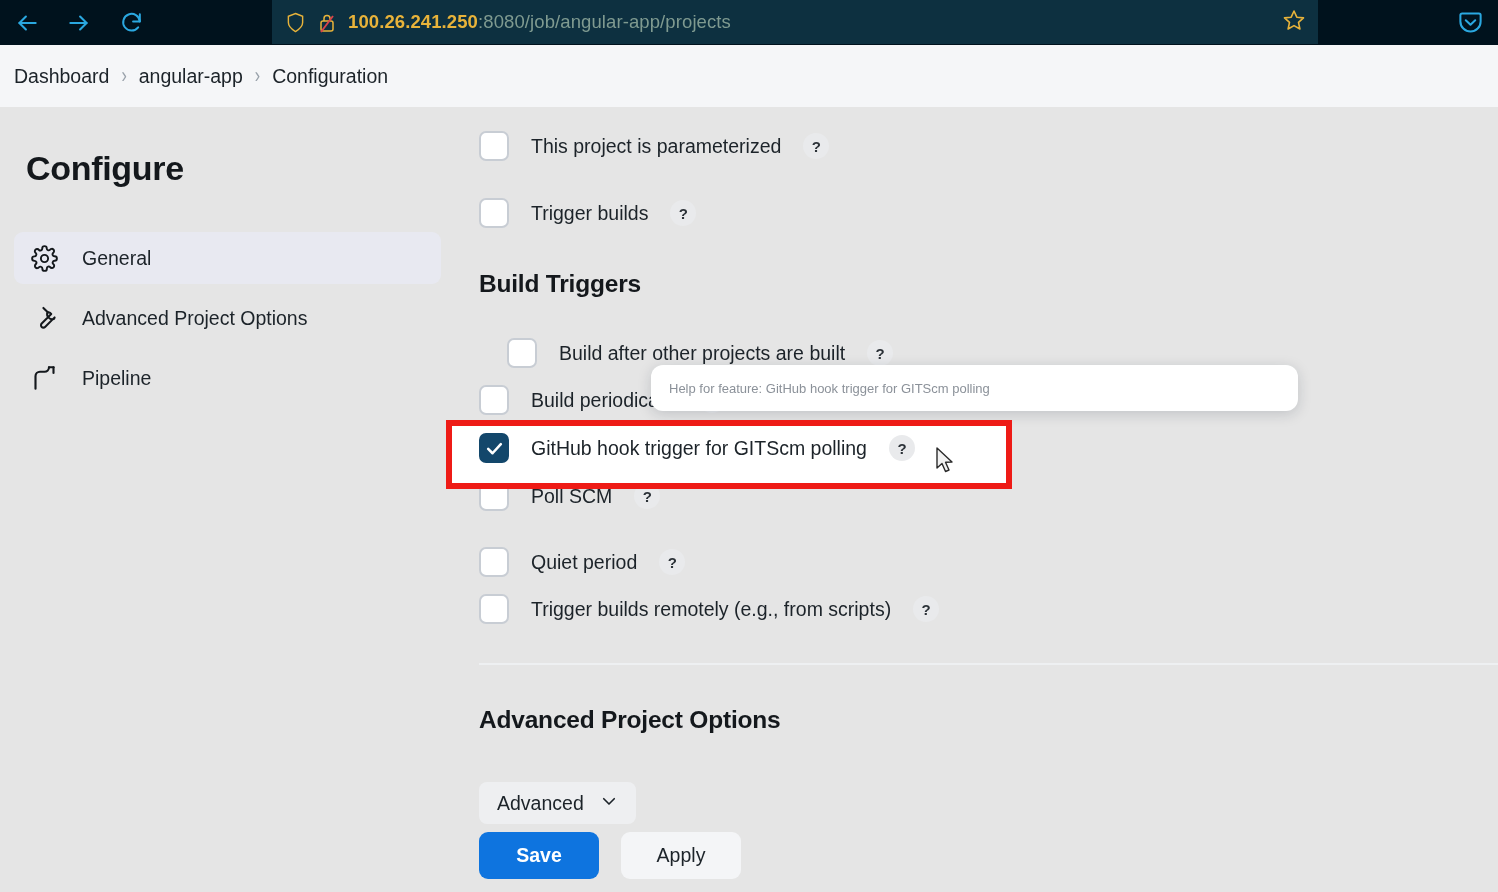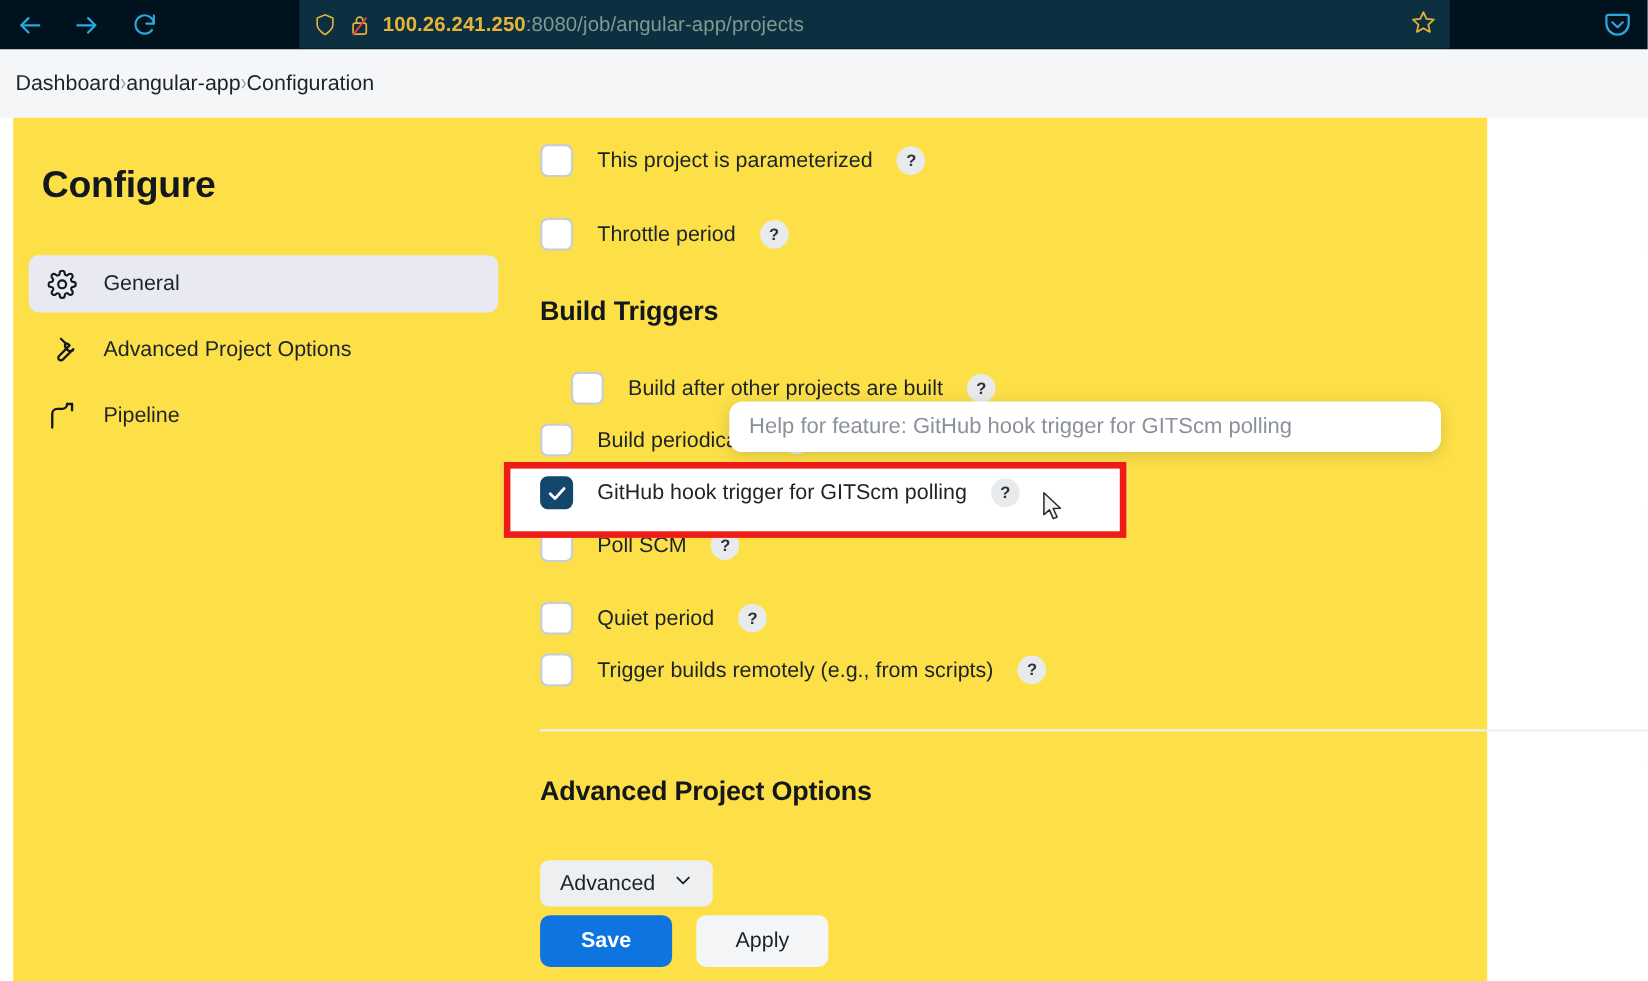--- a/index.html
+++ b/index.html
@@ -34,30 +34,30 @@
     white-space: nowrap; font-family: "Liberation Sans", sans-serif;
   }
   .url-text .host { color: #e8b33a; font-weight: 600; }
   .star { margin-left: auto; color: #e8b33a; }
   .pocket { position: absolute; right: 14px; top: 9px; color: #2aa8e0; }
 
   
   .breadcrumb-bar {
     position: absolute; left: 0; top: 45px; width: 1498px; height: 62px;
     background: #f5f6f8;
-    display: flex; align-items: center; padding-left: 14px; 
+    display: flex; align-items: center; padding-left: 14px; gap: 12px;
   }
   .crumb { font-size: 19.5px; color: #1c2329; }
   .crumb-sep {
     color: #9aa2ab; font-size: 16px; display: inline-block;
     transform: scaleY(1.35); font-weight: 300;
   }
 
   
-  .page { position: absolute; left: 12px; top: 107px; width: 1340px; height: 785px; background: #fde047; }
+  .page { position: absolute; left: 0; top: 107px; width: 1498px; height: 785px; background: #e5e5e5; }
 
   
   .sidebar { position: absolute; left: 0; top: 0; width: 455px; }
   .configure-title {
     font-size: 34px; font-weight: bold; color: #14181c;
     padding: 42px 0 0 26px; letter-spacing: -0.3px;
   }
   .side-list { margin-top: 28px; padding: 16px 14px; }
   .side-item {
     display: flex; align-items: center; gap: 24px;
@@ -91,21 +91,21 @@
   .section-h {
     font-size: 24.5px; font-weight: bold; color: #14181c; letter-spacing: -0.2px;
   }
 
   .divider { height: 2px; background: #eef0f2; }
 
   .tooltip {
     position: absolute; border-radius: 12px; background: #ffffff;
     box-shadow: 0 3px 14px rgba(20,30,50,.17);
     display: flex; align-items: center; padding: 0 18px;
-    font-size: 20px; color: #8b9199; white-space: nowrap;
+    font-size: 13px; color: #8b9199; white-space: nowrap;
   }
 
   .highlight-box {
     position: absolute; border: 6px solid #ee1b16; background: #ffffff;
   }
 
   .btn {
     border: none; border-radius: 9px; font-family: "Liberation Sans", sans-serif;
     font-size: 19.5px; cursor: pointer;
   }
@@ -229,21 +229,21 @@
   <div class="main">
 
     <div class="chk-row" style="position:absolute; left:24px; top:24px;">
       <div class="chk"></div>
       <span class="chk-label">This project is parameterized</span>
       <span class="help">?</span>
     </div>
 
     <div class="chk-row" style="position:absolute; left:24px; top:91px;">
       <div class="chk"></div>
-      <span class="chk-label">Throttle period</span>
+      <span class="chk-label">Trigger builds</span>
       <span class="help">?</span>
     </div>
 
     <div class="section-h" style="position:absolute; left:24px; top:163px;">Build Triggers</div>
 
     <div class="chk-row" style="position:absolute; left:24px; top:231px;padding-left:28px;">
       <div class="chk"></div>
       <span class="chk-label">Build after other projects are built</span>
       <span class="help">?</span>
     </div>

